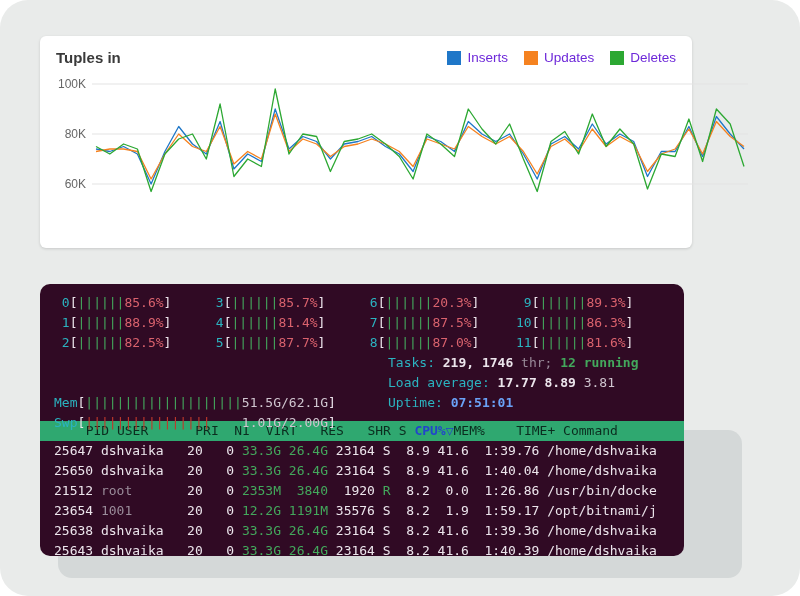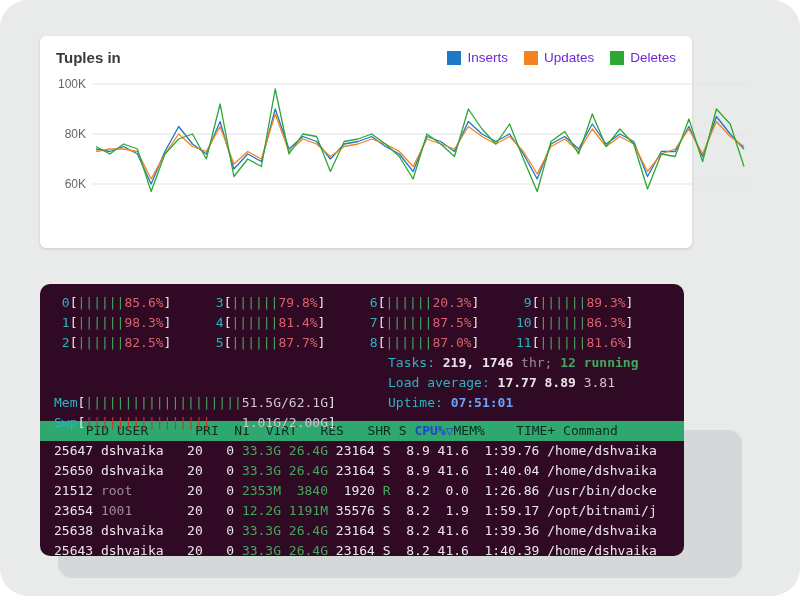--- a/index.html
+++ b/index.html
@@ -71,24 +71,24 @@
         <polyline points="48.0,81.5 61.8,79.0 75.6,79.0 89.4,81.5 103.1,109.0 116.9,84.0 130.7,64.0 144.5,76.5 158.3,81.5 172.1,56.5 185.9,94.0 199.7,81.5 213.4,89.0 227.2,44.0 241.0,81.5 254.8,69.0 268.6,74.0 282.4,86.5 296.2,76.5 310.0,74.0 323.7,69.0 337.5,74.0 351.3,81.5 365.1,96.5 378.9,69.0 392.7,74.0 406.5,79.0 420.3,56.5 434.0,66.5 447.8,74.0 461.6,66.5 475.4,81.5 489.2,104.0 503.0,76.5 516.8,69.0 530.6,81.5 544.3,59.0 558.1,76.5 571.9,66.5 585.7,74.0 599.5,101.5 613.3,84.0 627.1,79.0 640.9,59.0 654.6,84.0 668.4,51.5 682.2,66.5 696.0,76.5" fill="none" stroke="#f58220" stroke-width="1.3" stroke-linejoin="round"></polyline>
         <polyline points="48.0,76.5 61.8,84.0 75.6,74.0 89.4,79.0 103.1,121.5 116.9,84.0 130.7,69.0 144.5,64.0 158.3,89.0 172.1,34.0 185.9,106.5 199.7,89.0 213.4,96.5 227.2,19.0 241.0,84.0 254.8,64.0 268.6,66.5 282.4,101.5 296.2,71.5 310.0,69.0 323.7,64.0 337.5,74.0 351.3,86.5 365.1,109.0 378.9,64.0 392.7,74.0 406.5,86.5 420.3,39.0 434.0,59.0 447.8,74.0 461.6,54.0 475.4,89.0 489.2,121.5 503.0,71.5 516.8,61.5 530.6,84.0 544.3,44.0 558.1,76.5 571.9,59.0 585.7,74.0 599.5,119.0 613.3,84.0 627.1,86.5 640.9,49.0 654.6,91.5 668.4,39.0 682.2,54.0 696.0,96.5" fill="none" stroke="#2ca832" stroke-width="1.3" stroke-linejoin="round"></polyline>
       </svg>
   </div>
 
   <div class="term-base"></div>
 
   <div class="terminal">
     <div class="meters-grid">
         <span class="meter-cell"><span class="c-cyan"> 0</span><span class="c-white">[</span><span class="c-green">||||||</span><span class="c-red">85.6%</span><span class="c-white">]</span></span>
-        <span class="meter-cell"><span class="c-cyan"> 3</span><span class="c-white">[</span><span class="c-green">||||||</span><span class="c-red">79.8%</span><span class="c-white">]</span></span>
+        <span class="meter-cell"><span class="c-cyan"> 3</span><span class="c-white">[</span><span class="c-green">||||||</span><span class="c-red">85.7%</span><span class="c-white">]</span></span>
         <span class="meter-cell"><span class="c-cyan"> 6</span><span class="c-white">[</span><span class="c-green">||||||</span><span class="c-red">20.3%</span><span class="c-white">]</span></span>
         <span class="meter-cell"><span class="c-cyan"> 9</span><span class="c-white">[</span><span class="c-green">||||||</span><span class="c-red">89.3%</span><span class="c-white">]</span></span>
-        <span class="meter-cell"><span class="c-cyan"> 1</span><span class="c-white">[</span><span class="c-green">||||||</span><span class="c-red">98.3%</span><span class="c-white">]</span></span>
+        <span class="meter-cell"><span class="c-cyan"> 1</span><span class="c-white">[</span><span class="c-green">||||||</span><span class="c-red">88.9%</span><span class="c-white">]</span></span>
         <span class="meter-cell"><span class="c-cyan"> 4</span><span class="c-white">[</span><span class="c-green">||||||</span><span class="c-red">81.4%</span><span class="c-white">]</span></span>
         <span class="meter-cell"><span class="c-cyan"> 7</span><span class="c-white">[</span><span class="c-green">||||||</span><span class="c-red">87.5%</span><span class="c-white">]</span></span>
         <span class="meter-cell"><span class="c-cyan">10</span><span class="c-white">[</span><span class="c-green">||||||</span><span class="c-red">86.3%</span><span class="c-white">]</span></span>
         <span class="meter-cell"><span class="c-cyan"> 2</span><span class="c-white">[</span><span class="c-green">||||||</span><span class="c-red">82.5%</span><span class="c-white">]</span></span>
         <span class="meter-cell"><span class="c-cyan"> 5</span><span class="c-white">[</span><span class="c-green">||||||</span><span class="c-red">87.7%</span><span class="c-white">]</span></span>
         <span class="meter-cell"><span class="c-cyan"> 8</span><span class="c-white">[</span><span class="c-green">||||||</span><span class="c-red">87.0%</span><span class="c-white">]</span></span>
         <span class="meter-cell"><span class="c-cyan">11</span><span class="c-white">[</span><span class="c-green">||||||</span><span class="c-red">81.6%</span><span class="c-white">]</span></span>
       </div>
     <div class="head-lower">
       <div class="head-left"><div class="term-line"><span class="c-cyan">Mem</span><span class="c-white">[</span><span class="c-green">||||||||||||||||||||</span><span></span><span class="c-barlabel">51.5G/62.1G</span><span class="c-white">]</span></div><div class="term-line"><span class="c-cyan">Swp</span><span class="c-white">[</span><span class="c-swp">||||||||||||||||</span><span>    </span><span class="c-barlabel">1.01G/2.00G</span><span class="c-white">]</span></div></div>

